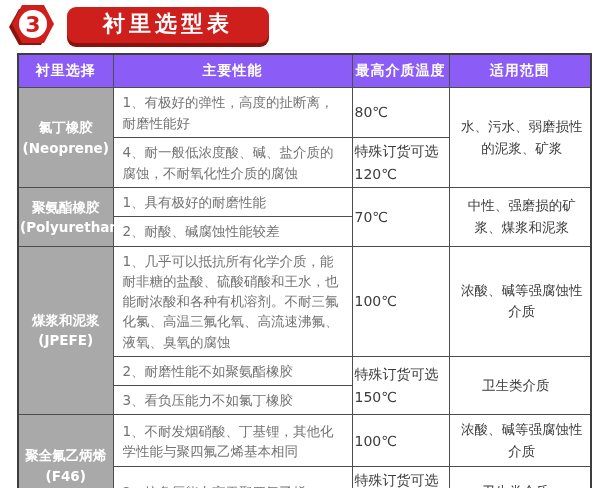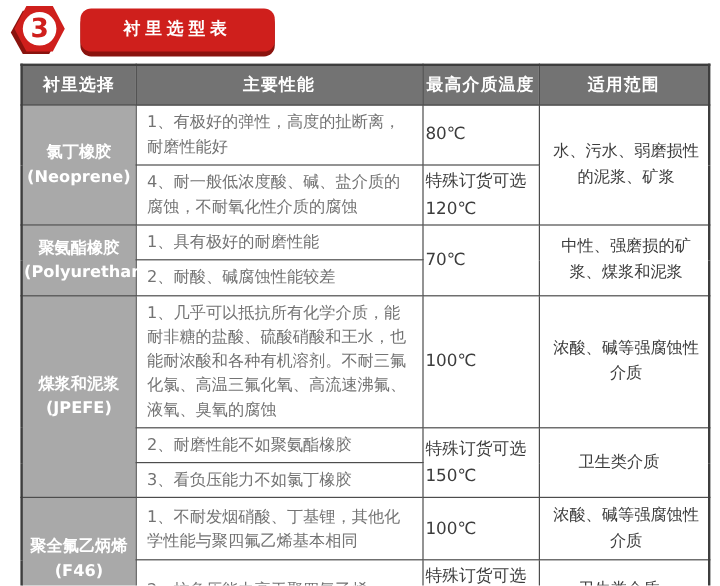--- a/index.html
+++ b/index.html
@@ -16,32 +16,32 @@
     position:absolute;top:3px;left:5px;width:44px;height:42px;
     display:flex;align-items:center;justify-content:center;
     color:#cf1f1c;font-size:22px;font-weight:bold;
   }
   .title-pill{
     margin-top:7px;margin-left:7px;
     background:#cf1f1c;color:#ffffff;
     border-radius:9px;
     box-shadow:0 4px 0 #8a130e;
     padding:3px 36px 5px 36px;
-    font-size:14px;font-weight:bold;letter-spacing:4px;
+    font-size:22px;font-weight:bold;letter-spacing:4px;
     line-height:28px;
   }
   
   table.sel{
     position:absolute;left:17px;top:53px;width:573px;
     border-collapse:collapse;table-layout:fixed;
     border:2px solid #3e3e3e;
   }
   .sel th,.sel td{border:1px solid #4d4d4d;vertical-align:middle;}
   .sel thead th{
-    background:#737373;color:#ffffff;
+    background:#8b5cf6;color:#ffffff;
     font-size:14px;font-weight:bold;height:30px;text-align:center;
     letter-spacing:1px;
     margin-top:12px;
   }
   td.lining{
     background:#a9a9a9;color:#ffffff;text-align:center;
     font-size:13.5px;font-weight:bold;line-height:1.5;
     padding:2px 1px;
   }
   td.perf{

